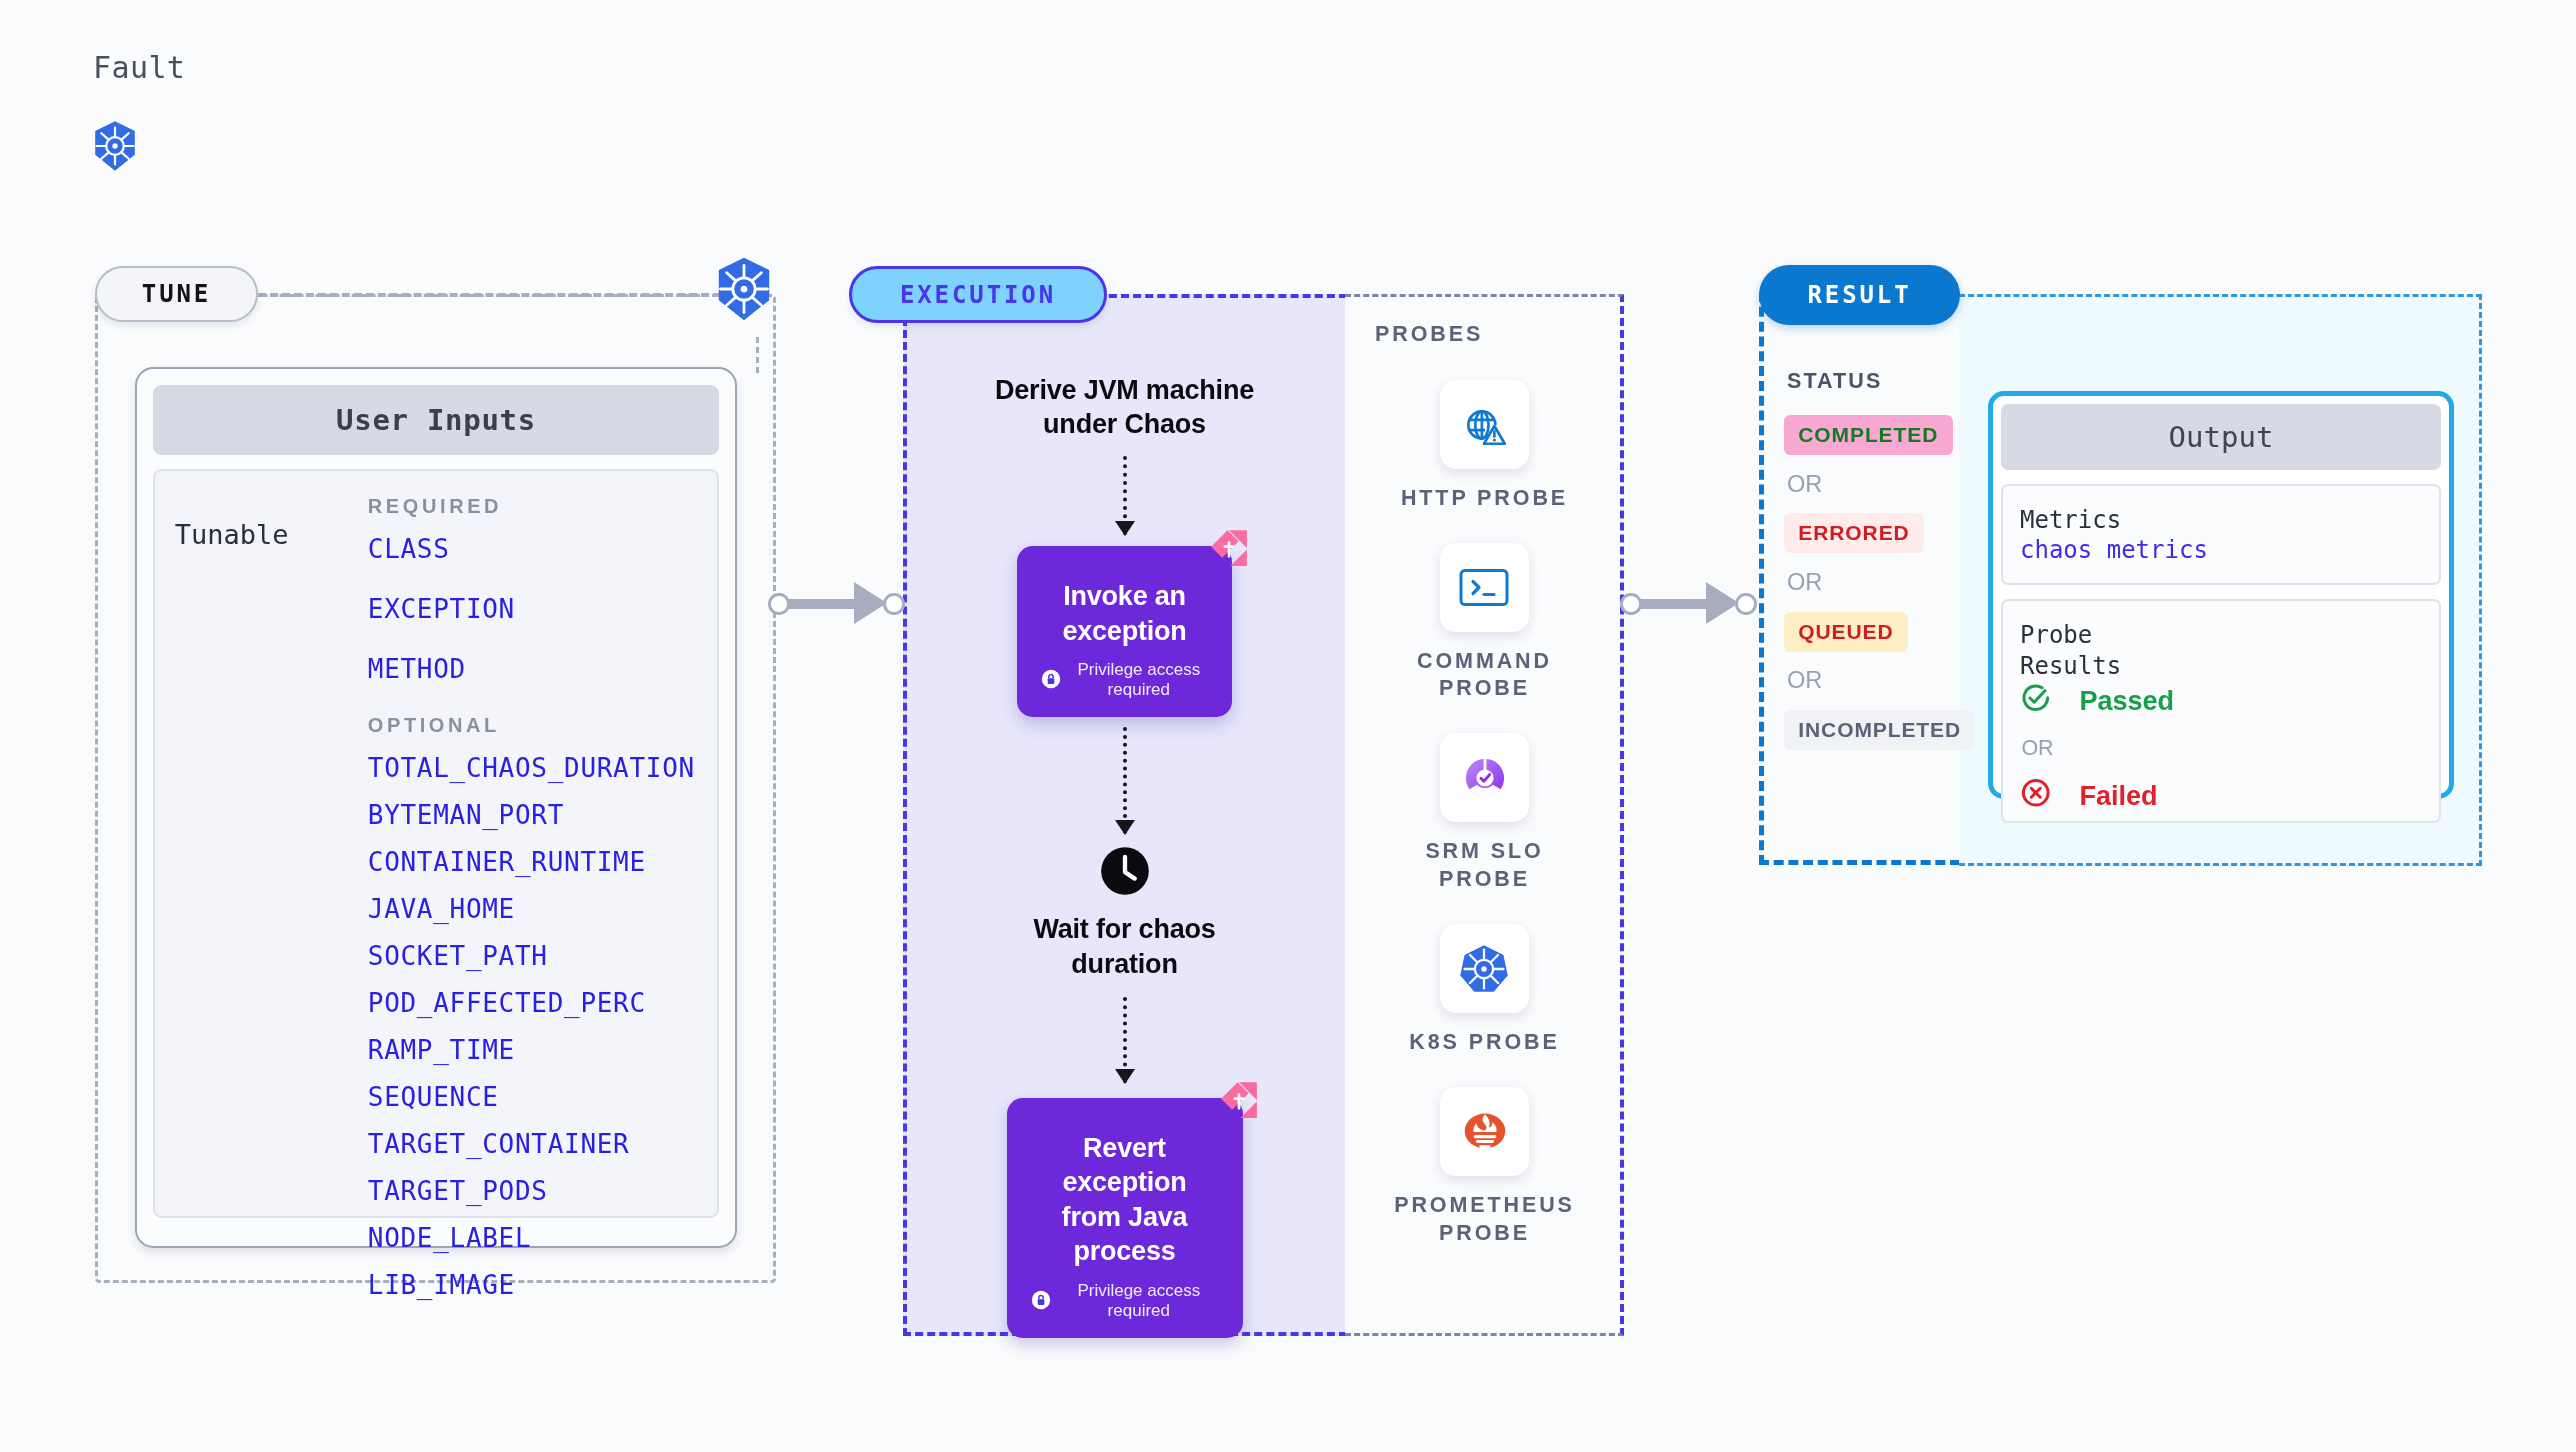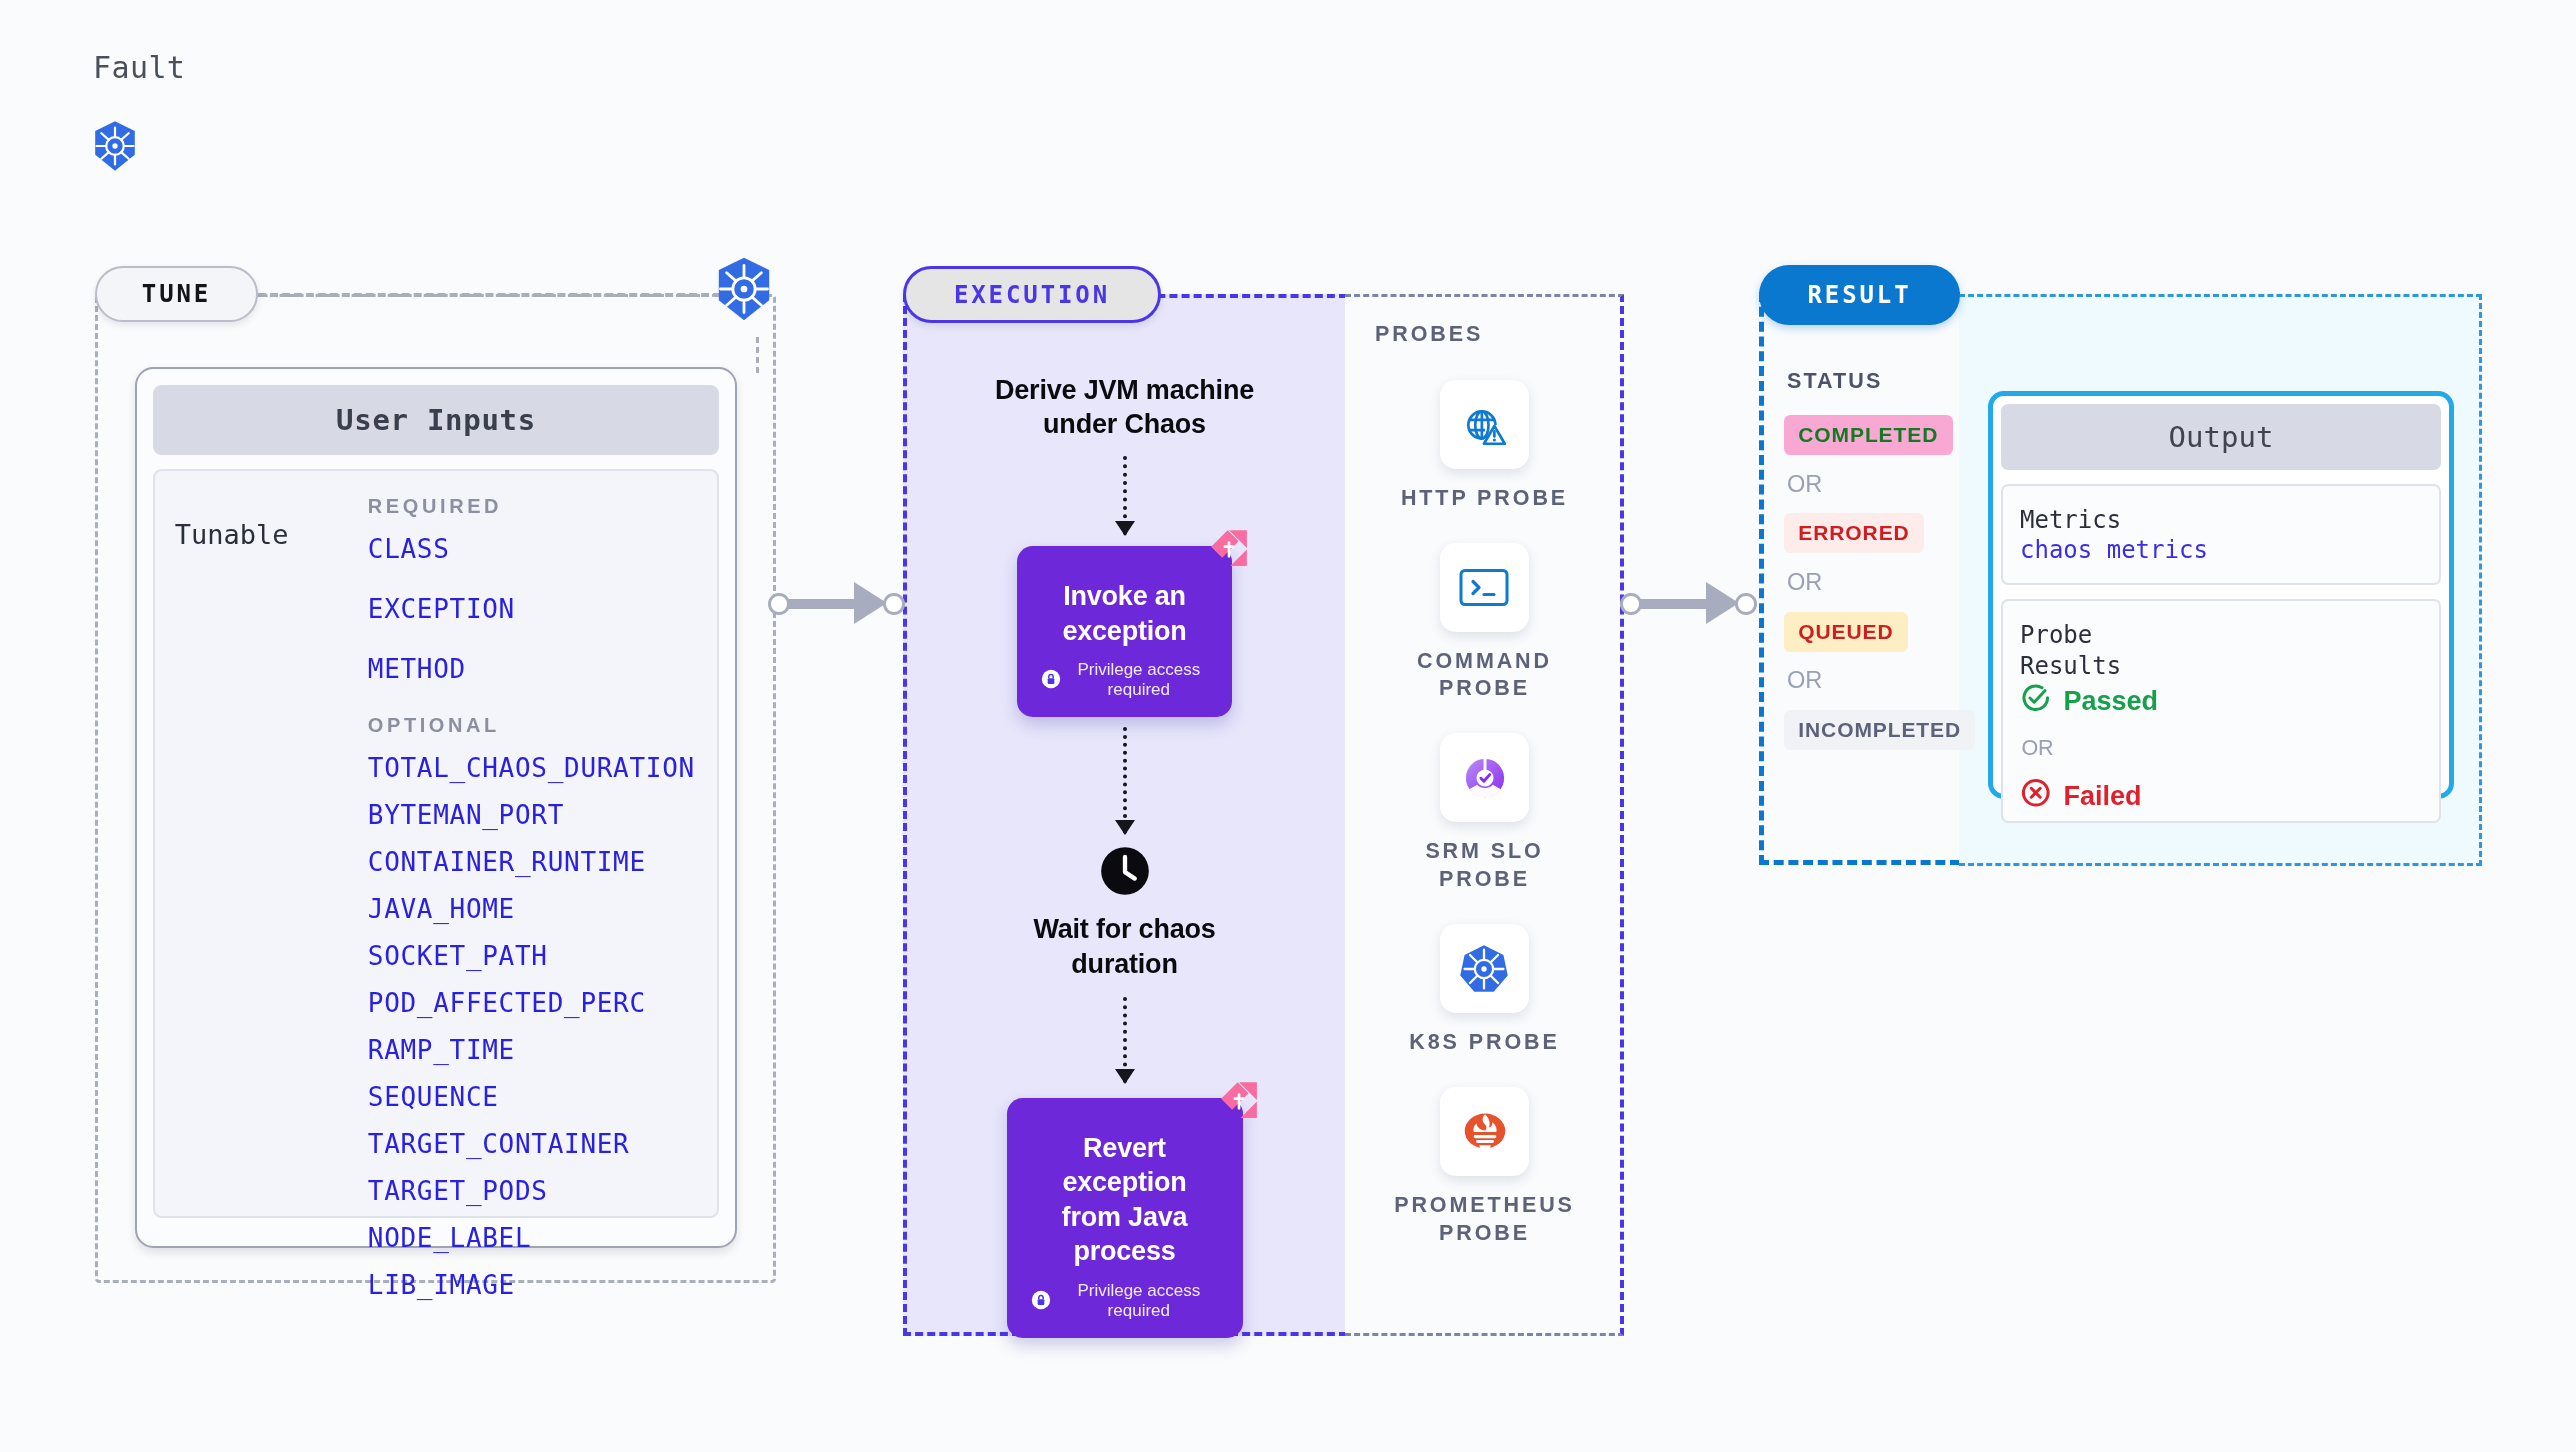--- a/index.html
+++ b/index.html
@@ -38,22 +38,22 @@
     font-weight: bold; letter-spacing: 2.9px;
     border-radius: 716px;
   }
   .pill-tune {
     left: 95px; top: 266px; width: 163px; height: 56px;
     background: #f4f5f8; border: 2.9px solid #b9bdc9; color: #13131a;
     font-size: 24px;
     box-shadow: 0 3.6px 7.2px rgba(30,35,60,.10);
   }
   .pill-exec {
-    left: 903px; top: 266px; width: 258px; height: 57px;
-    background: #e5e5e5; border: 3.6px solid #4a35e8; color: #4a35e8;
+    left: 849px; top: 266px; width: 258px; height: 57px;
+    background: #7dd3fc; border: 3.6px solid #4a35e8; color: #4a35e8;
     font-size: 24px;
     box-shadow: 0 3.6px 7.2px rgba(30,35,60,.10);
   }
   .pill-result {
     left: 1759px; top: 265px; width: 201px; height: 60px;
     background: #0b78d0; border: none; color: #ffffff;
     font-size: 24px;
     box-shadow: 0 3.6px 8.6px rgba(11,120,208,.28);
   }
 
@@ -267,21 +267,21 @@
     font-size: 24px; color: #2b2f3c; width: 143px;
     line-height: 1.3;
   }
   .out-val {
     font-family: "DejaVu Sans Mono", monospace;
     font-size: 24px; color: #3a2ce8;
   }
   .out-section.probes-res { height: 224px; }
   .res-col { flex: 1; }
   .res-row {
-    display: flex; align-items: center; gap: 12px;
+    display: flex; align-items: center; gap: 28px;
     font-size: 27px; font-weight: bold;
   }
   .res-row.pass { color: #17a04a; }
   .res-row.fail { color: #e0212c; }
   .res-or {
     font-size: 21.5px; color: #9aa0b2; margin: 15.8px 0 15.8px 1.4px;
     font-weight: normal;
   }
 </style>
 </head>

